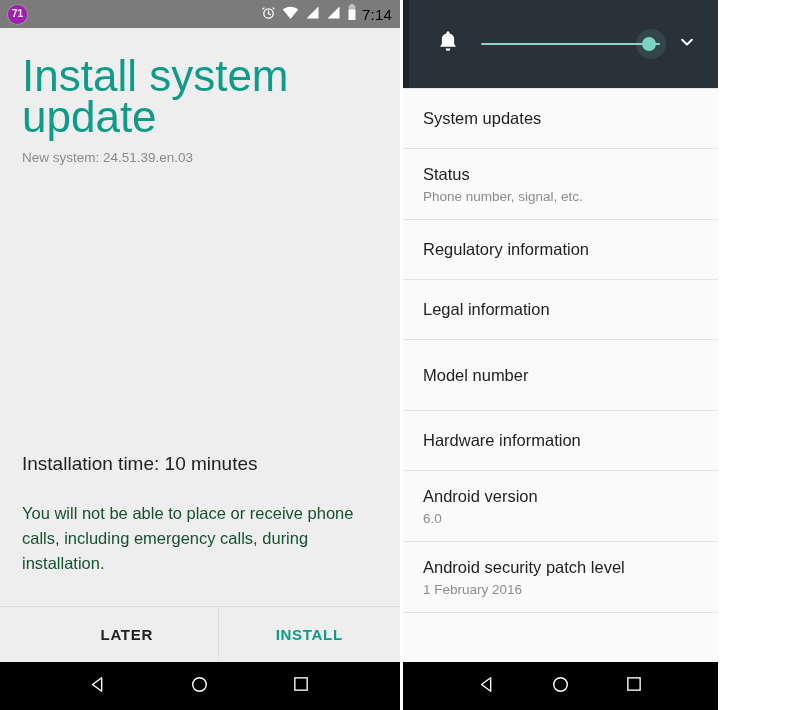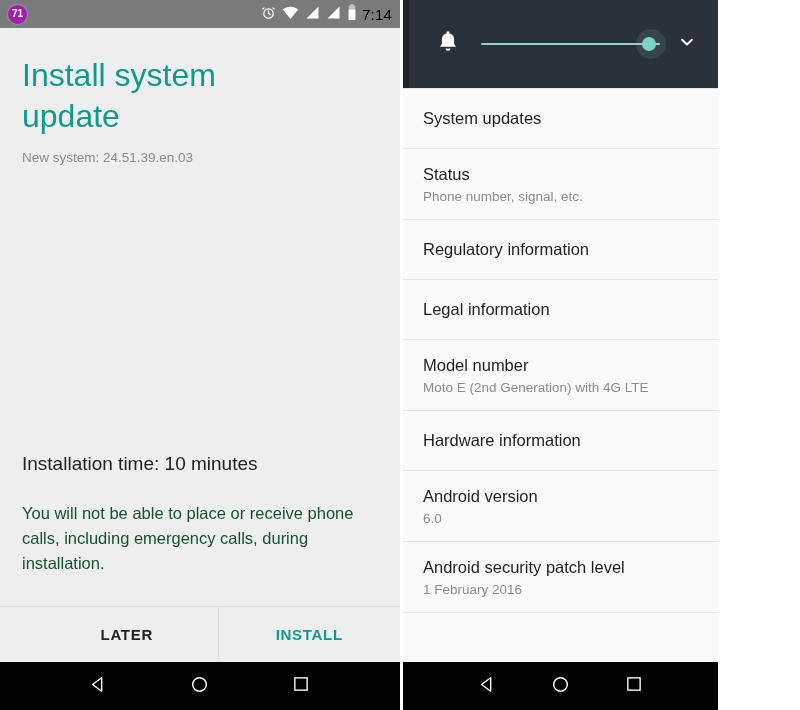--- a/index.html
+++ b/index.html
@@ -54,21 +54,21 @@
 
   .dialog-body {
     flex: 1 1 auto;
     padding: 0 22px;
     display: flex; flex-direction: column;
     box-sizing: border-box;
     position: relative;
   }
   .dlg-title {
     color: #0f9b8a;
-    font-size: 32px;
+    font-size: 44px;
     line-height: 41px;
     font-weight: normal;
     margin: 27px 0 0 0;
     max-width: 280px;
   }
   .dlg-subtitle {
     color: #8b8b8b;
     font-size: 13.5px;
     margin-top: 13px;
   }
@@ -336,21 +336,20 @@
       <div class="srow single">
         <div class="srow-title">Regulatory information</div>
       </div>
 
       <div class="srow single">
         <div class="srow-title">Legal information</div>
       </div>
 
       <div class="srow dual">
         <div class="srow-title">Model number</div>
-        <div class="srow-sub">Moto E (2nd Generation) with 4G LTE</div>
       </div>
 
       <div class="srow single">
         <div class="srow-title">Hardware information</div>
       </div>
 
       <div class="srow dual">
         <div class="srow-title">Android version</div>
         <div class="srow-sub">6.0</div>
       </div>

